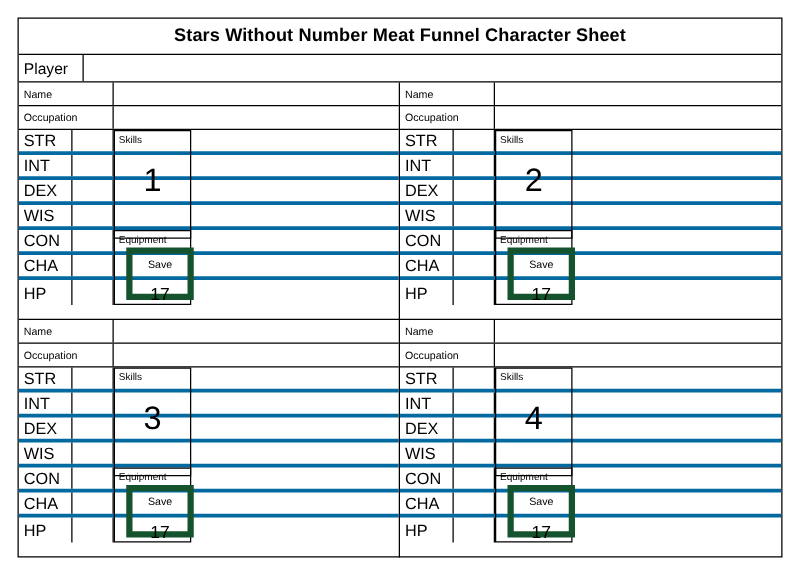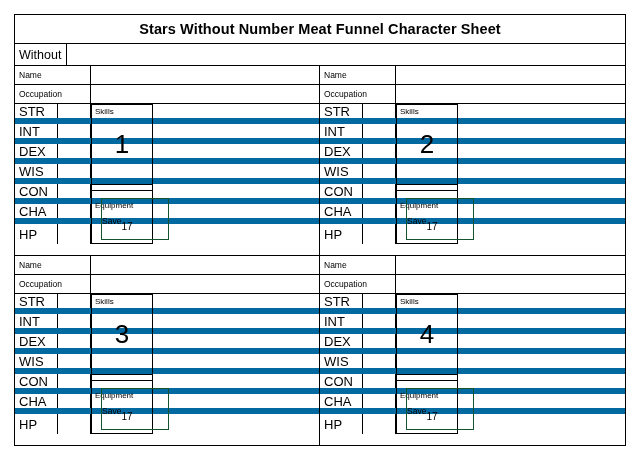--- a/index.html
+++ b/index.html
@@ -119,21 +119,21 @@
   }
 
   .attrs {
     position: relative;
     box-sizing: border-box;
   }
   .attr-row {
     position: relative;
     box-sizing: border-box;
     height: 20px;
-    border-bottom: 6px solid #0369a1;
+    border-bottom: 3px solid #0369a1;
     display: flex;
     align-items: center;
   }
   .attr-row:last-child { border-bottom: none; }
   .attr-name {
     width: 42px;
     box-sizing: border-box;
     font-size: 13px;
     padding-left: 4px;
     display: flex;
@@ -186,57 +186,57 @@
     left: 76px;
     top: 80px;
     width: 62px;
     height: 60px;
     border: 1px solid #000000;
     box-sizing: border-box;
   }
   .equip-label {
     position: absolute;
     left: 3px;
-    top: 16px;
+    top: 2px;
     font-size: 8px;
   }
   .save-box {
     position: absolute;
     left: 86px;
     top: 94px;
-    width: 68px;
+    width: 54px;
     height: 42px;
-    border: 1px solid #14532d;
-    box-sizing: border-box;
-    display: flex;
-    flex-direction: row;
+    border: 5px solid #14532d;
+    box-sizing: border-box;
+    display: flex;
+    flex-direction: column;
     align-items: center;
     justify-content: flex-start;
     padding-top: 3px;
   }
   .save-label {
     font-size: 8.5px;
   }
   .save-value {
-    font-size: 10px;
+    font-size: 14px;
     margin-top: 11px;
   }
 </style>
 </head>
 <body>
 
 <div class="sheet">
   <div class="frame">
 
     <div class="title-bar">
       <div class="title-text">Stars Without Number Meat Funnel Character Sheet</div>
     </div>
 
     <div class="player-row">
-      <div class="player-label">Without</div>
+      <div class="player-label">Player</div>
       <div class="player-value"></div>
     </div>
 
     <div class="blocks">
 
       <div class="block col1 row1">
         <div class="line-row">
           <div class="tag">Name</div>
           <div class="blank"></div>
         </div>

